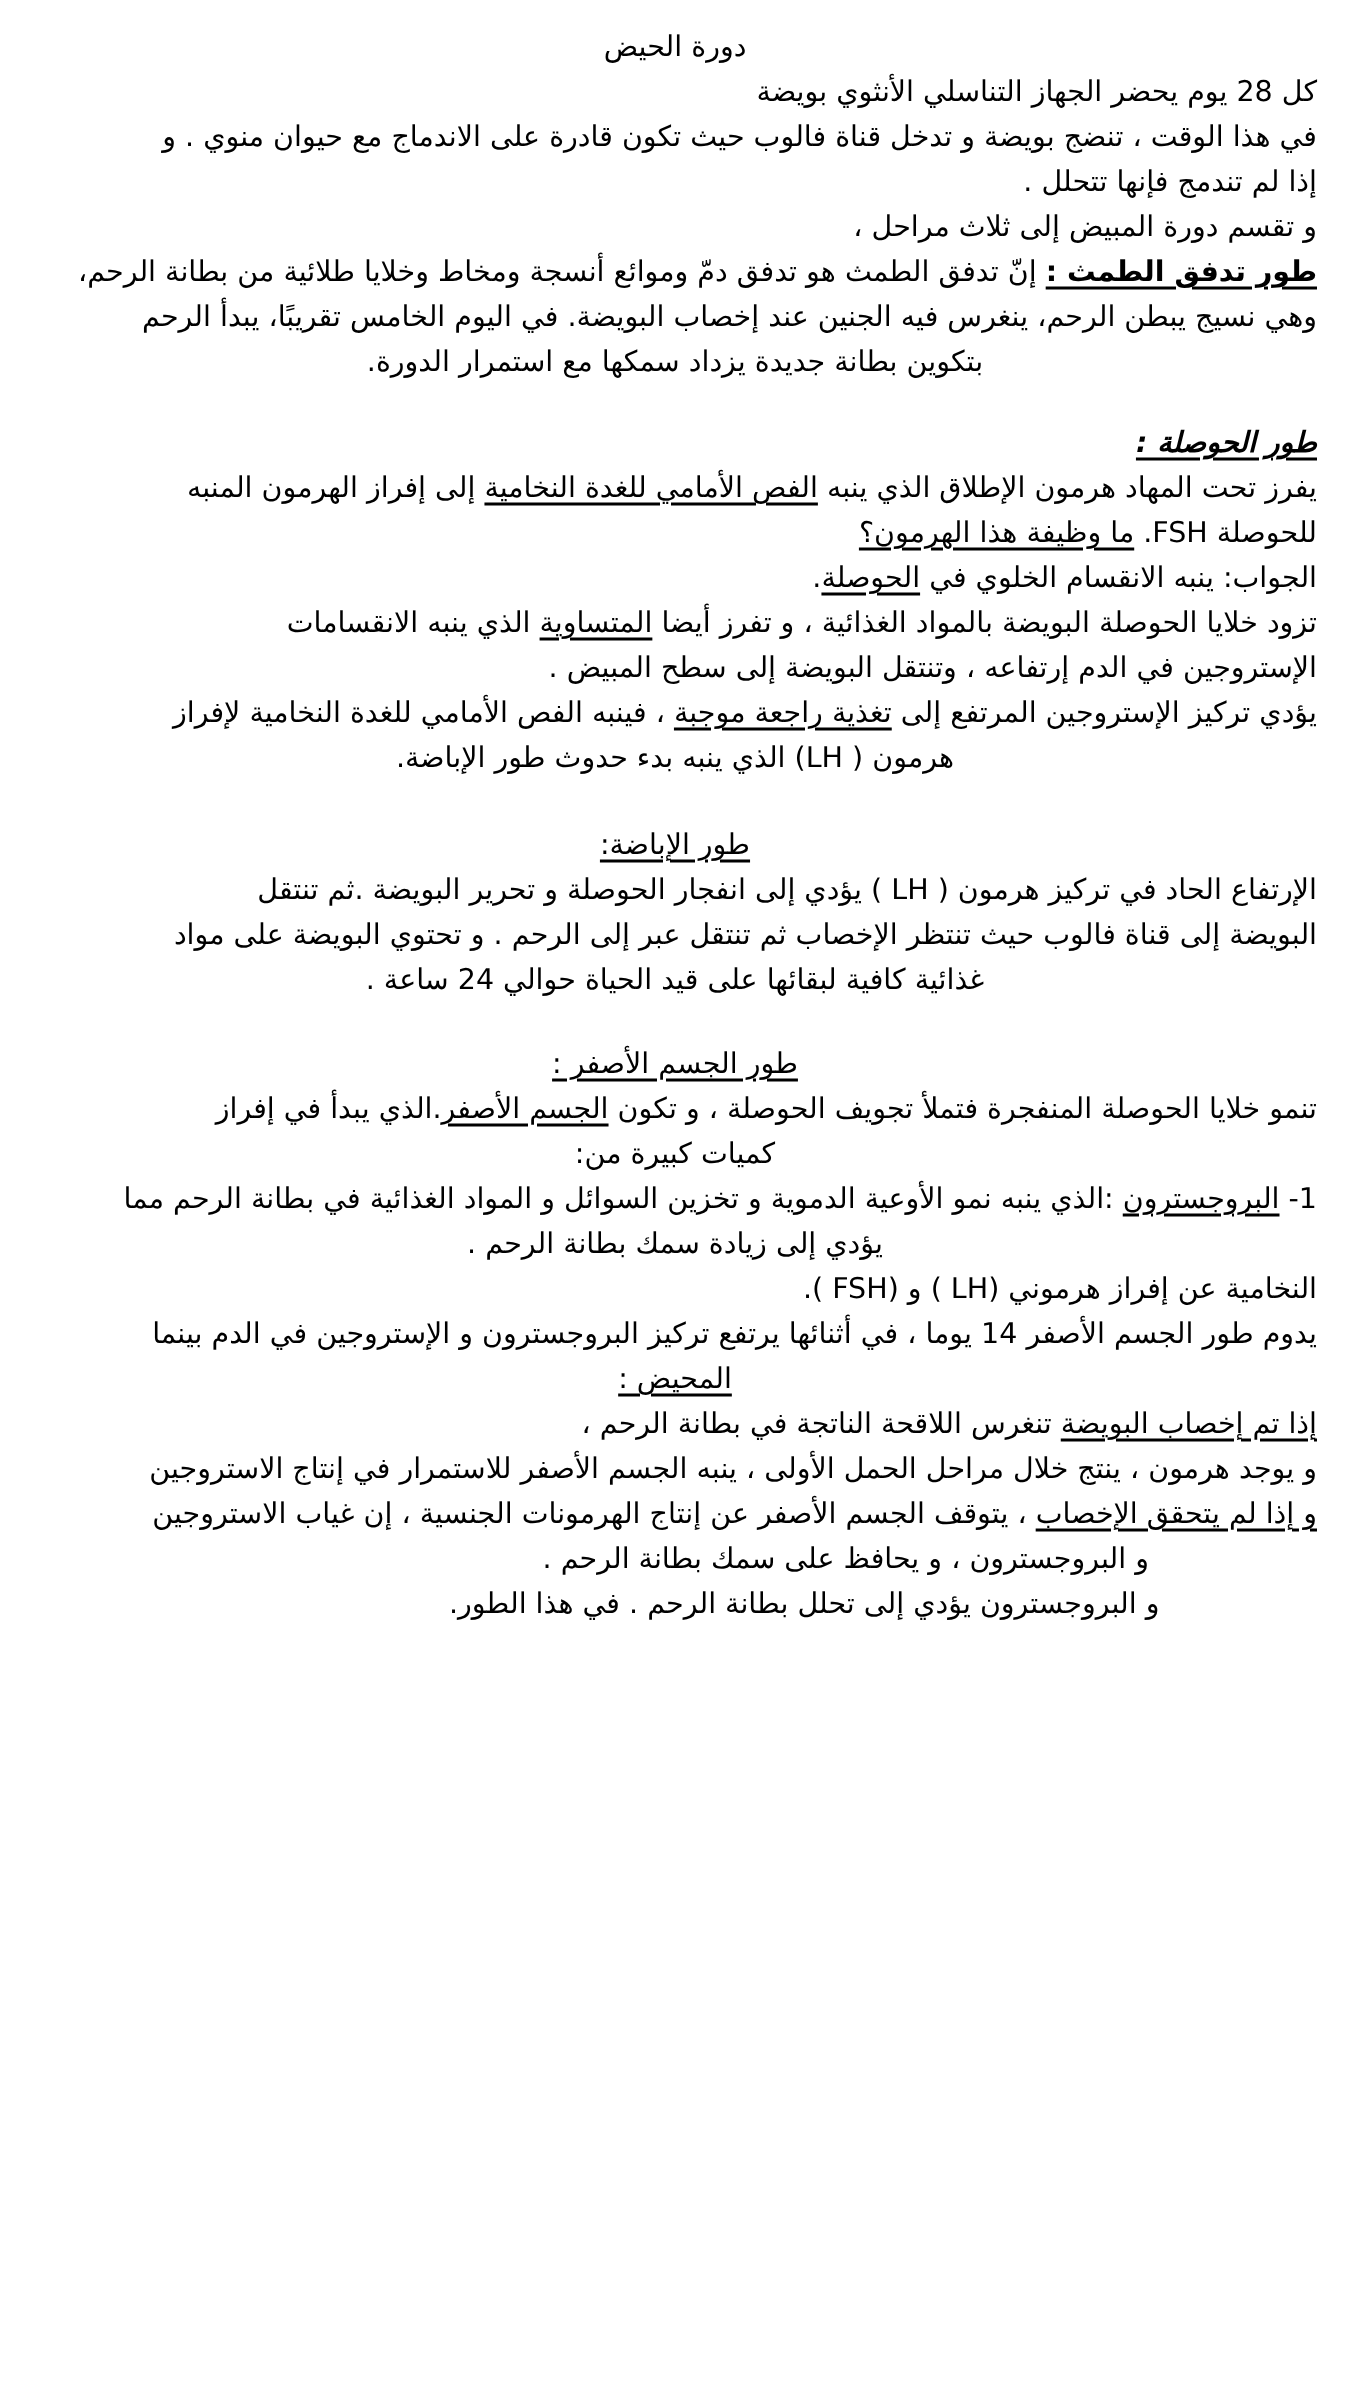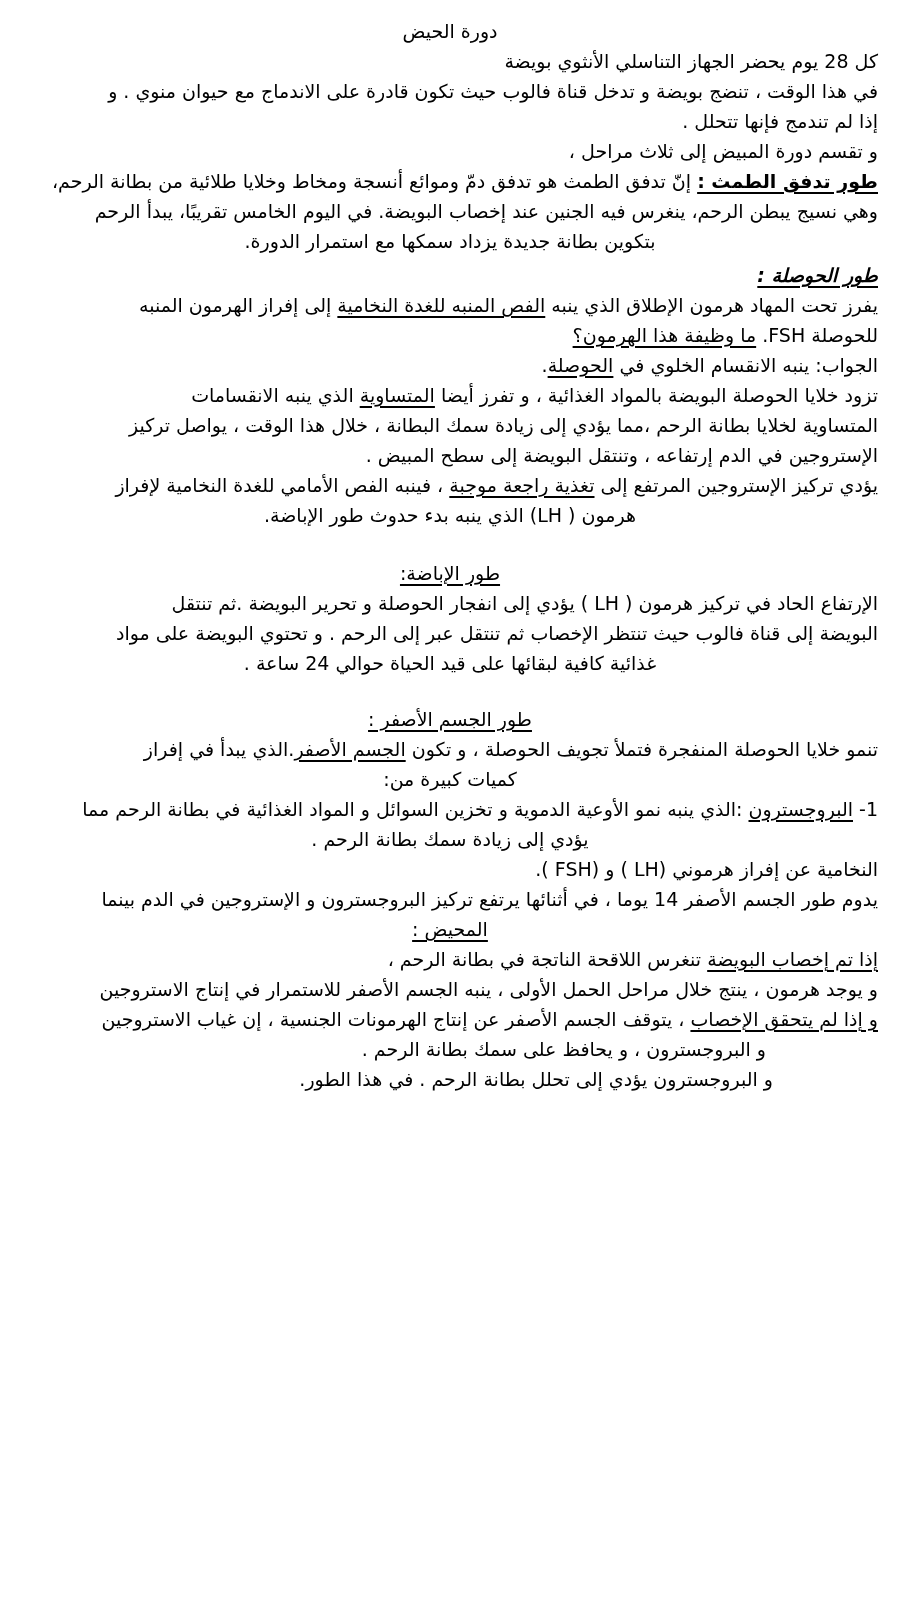--- a/index.html
+++ b/index.html
@@ -42,26 +42,25 @@
 <div class="page">
   <main class="doc" id="doc-body" dir="rtl" lang="ar" style="color: rgb(0, 0, 0);">
       <div class="line center"><span class="seg">دورة الحيض</span></div>
       <div class="line right"><span class="seg">كل 28 يوم يحضر الجهاز التناسلي الأنثوي بويضة</span></div>
       <div class="line right"><span class="seg">في هذا الوقت ، تنضج بويضة و تدخل قناة فالوب حيث تكون قادرة على الاندماج مع حيوان منوي . و</span></div>
       <div class="line right"><span class="seg">إذا لم تندمج فإنها تتحلل .</span></div>
       <div class="line right"><span class="seg">و تقسم دورة المبيض إلى ثلاث مراحل ،</span></div>
       <div class="line right"><span class="seg u b">طور تدفق الطمث :</span><span class="seg"> إنّ تدفق الطمث هو تدفق دمّ وموائع أنسجة ومخاط وخلايا طلائية من بطانة الرحم،</span></div>
       <div class="line right"><span class="seg">وهي نسيج يبطن الرحم، ينغرس فيه الجنين عند إخصاب البويضة. في اليوم الخامس تقريبًا، يبدأ الرحم</span></div>
       <div class="line center"><span class="seg">بتكوين بطانة جديدة يزداد سمكها مع استمرار الدورة.</span></div>
-      <div class="line right" style="margin-top: 4px;"><span class="seg u b i">طور الحوصلة :</span></div>
-      <div class="line right"><span class="seg">يفرز تحت المهاد هرمون الإطلاق الذي ينبه </span><span class="seg u">الفص المنبه للغدة النخامية</span><span class="seg"> إلى إفراز الهرمون المنبه</span></div>
+      <div class="line right" style="margin-top: 24px;"><span class="seg u b i">طور الحوصلة :</span></div>
+      <div class="line right"><span class="seg">يفرز تحت المهاد هرمون الإطلاق الذي ينبه </span><span class="seg u">الفص الأمامي للغدة النخامية</span><span class="seg"> إلى إفراز الهرمون المنبه</span></div>
       <div class="line right"><span class="seg">للحوصلة FSH. </span><span class="seg u">ما وظيفة هذا الهرمون؟</span></div>
       <div class="line right"><span class="seg">الجواب: ينبه الانقسام الخلوي في </span><span class="seg u">الحوصلة</span><span class="seg">.</span></div>
       <div class="line right"><span class="seg">تزود خلايا الحوصلة البويضة بالمواد الغذائية ، و تفرز أيضا </span><span class="seg u">المتساوية</span><span class="seg"> الذي ينبه الانقسامات</span></div>
-      <div class="line right"><span class="seg">المتساوية لخلايا بطانة الرحم ،مما يؤدي إلى زيادة سمك البطانة ، خلال هذا الوقت ، يواصل تركيز</span></div>
       <div class="line right"><span class="seg">الإستروجين في الدم إرتفاعه ،  وتنتقل البويضة إلى سطح المبيض .</span></div>
       <div class="line right"><span class="seg">يؤدي تركيز الإستروجين المرتفع إلى </span><span class="seg u">تغذية راجعة موجبة</span><span class="seg"> ، فينبه الفص الأمامي للغدة النخامية لإفراز</span></div>
       <div class="line center"><span class="seg">هرمون ( LH) الذي ينبه بدء حدوث طور الإباضة.</span></div>
       <div class="line center" style="margin-top: 28px;"><span class="seg u">طور الإباضة:</span></div>
       <div class="line right"><span class="seg">الإرتفاع الحاد في تركيز هرمون ( LH ) يؤدي إلى انفجار الحوصلة و تحرير البويضة .ثم تنتقل</span></div>
       <div class="line right"><span class="seg">البويضة إلى قناة فالوب حيث تنتظر الإخصاب ثم تنتقل عبر إلى الرحم . و تحتوي البويضة على مواد</span></div>
       <div class="line center"><span class="seg">غذائية كافية لبقائها على قيد الحياة حوالي 24 ساعة .</span></div>
       <div class="line center" style="margin-top: 26px; text-align: center;"><span class="seg u">طور الجسم الأصفر :</span></div>
       <div class="line right"><span class="seg">تنمو خلايا الحوصلة المنفجرة فتملأ تجويف الحوصلة ، و تكون </span><span class="seg u">الجسم الأصفر</span><span class="seg">.الذي يبدأ في إفراز</span></div>
       <div class="line center"><span class="seg">كميات كبيرة من:</span></div>

